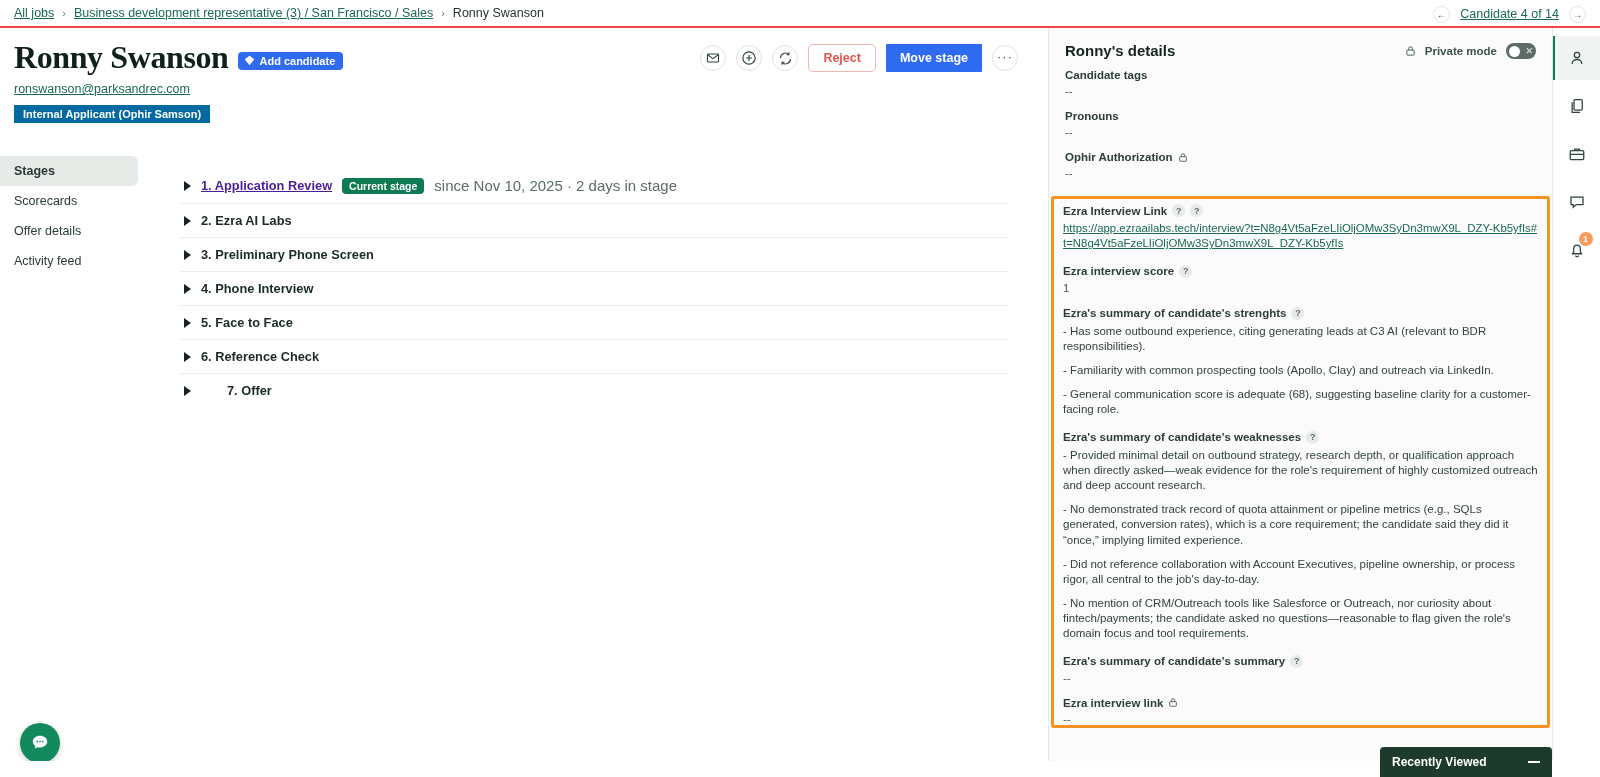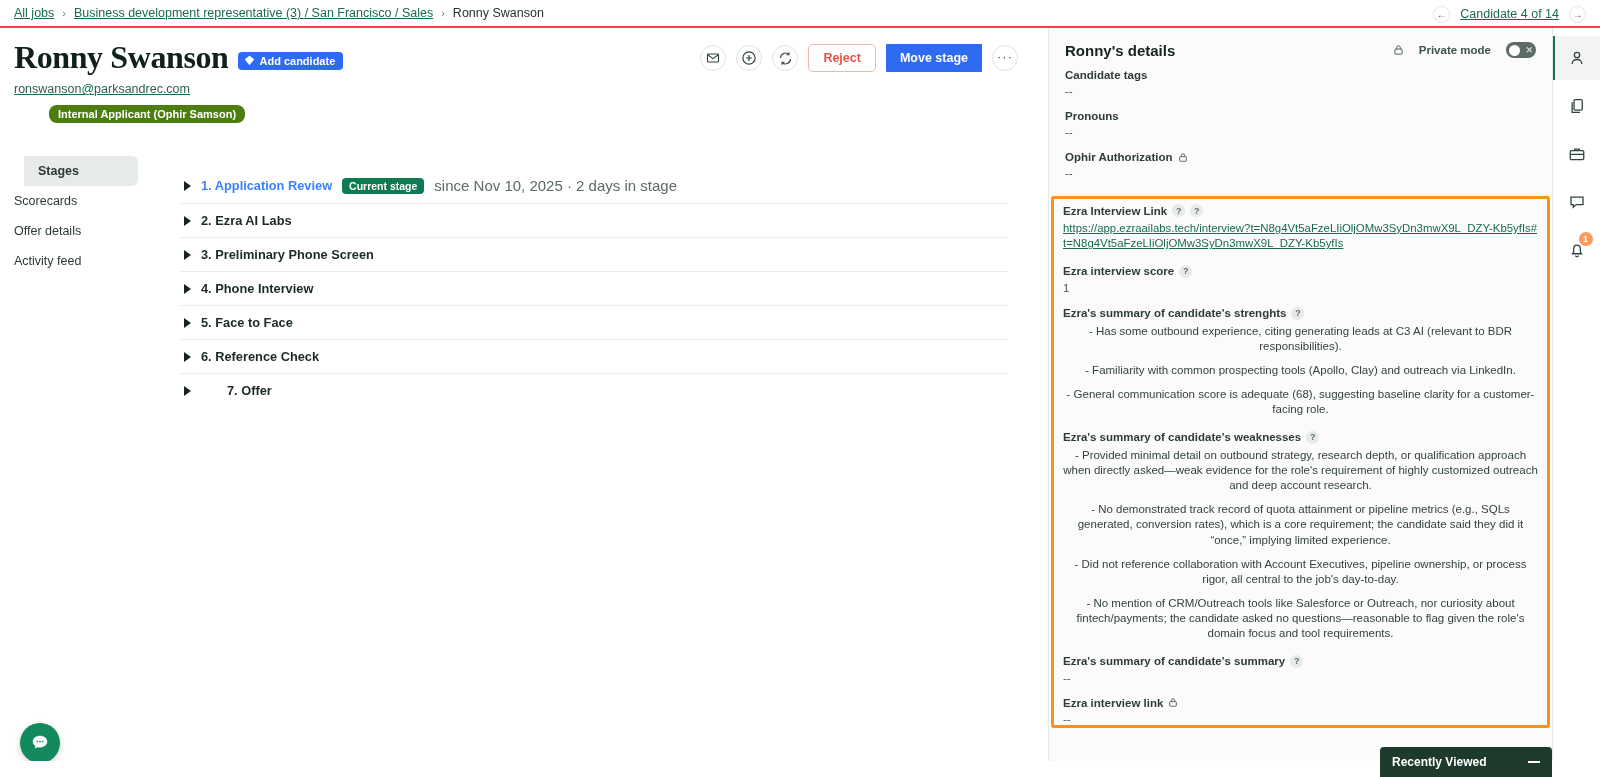--- a/index.html
+++ b/index.html
@@ -61,25 +61,24 @@
     cursor:pointer; white-space:nowrap;
     margin-top:6px;
   }
   .gem-ico{ display:inline-block; width:11px;height:11px;}
   .email-link{
     display:inline-block; margin-top:7px;
     font-size:12.5px; color:#1a6b4d; text-decoration:underline; cursor:pointer;
   }
   .int-tag{
     display:inline-block; margin-top:8px;
-    background:#4d7c0f; color:#fff;
+    background:#0369a1; color:#fff;
     font-size:11px; font-weight:600;
-    padding:3px 9px; border-radius:8px;
+    padding:3px 9px; border-radius:0;
     white-space:nowrap;
-    margin-left:35px;
   }
 
   .action-row{
     position:absolute; right:30px; top:16px;
     display:flex; align-items:center; gap:10px;
   }
   .circ-btn{
     width:26px;height:26px;border-radius:50%;
     border:1px solid #dfe3e2;background:#fff;
     display:flex;align-items:center;justify-content:center;
@@ -105,21 +104,21 @@
 
   
   .left-nav{
     position:absolute; left:0; top:128px; width:138px;
   }
   .nav-item{
     font-size:12.5px; color:#2b3a37;
     padding:8px 14px; cursor:pointer;
     border-radius:0 6px 6px 0;
   }
-  .nav-item.active{ background:#e6ebe8; font-weight:700;margin-left:24px;}
+  .nav-item.active{ background:#e6ebe8; font-weight:700;}
 
   
   .stages{
     position:absolute; left:180px; top:140px; width:828px;
   }
   .stage-row{
     display:flex; align-items:center; gap:10px;
     padding:9px 4px;
     border-bottom:1px solid #eceeed;
     font-size:12.8px; font-weight:700;
@@ -127,40 +126,40 @@
     cursor:pointer;
   }
   .stage-row:first-child{ border-top:none;}
   .caret{
     width:0;height:0;
     border-left:7px solid #16231f;
     border-top:5px solid transparent;
     border-bottom:5px solid transparent;
     flex:0 0 auto;
   }
-  .stage-row.current .stage-label{ color:#3b82f6;}
+  .stage-row.current .stage-label{ color:#4c1d95;text-decoration:underline;}
   .cur-badge{
     background:#0f7a52; color:#fff; font-size:10.5px; font-weight:700;
     padding:2px 7px; border-radius:4px;
   }
   .stage-meta{ font-size:15px; font-weight:400; color:#5c6b68;}
 
   
   .details{
     position:absolute; right:48px; top:28px; width:504px; bottom:0;
     background:#fafbfa;
     border-left:1px solid #e5e8e7;
     overflow:hidden;
   }
   .details-head{
-    display:flex; align-items:flex-start; justify-content:space-between;
+    display:flex; align-items:flex-end; justify-content:space-between;
     padding:14px 16px 10px 16px;
   }
   .details-title{ font-size:15px; font-weight:700; color:#16231f;}
-  .priv-wrap{ display:flex; align-items:center; gap:15px; font-size:11.5px; color:#3f524e; font-weight:600;}
+  .priv-wrap{ display:flex; align-items:center; gap:9px; font-size:11.5px; color:#3f524e; font-weight:600;}
   .toggle{
     width:30px;height:16px;border-radius:9px;background:#5c6b66;
     display:flex; align-items:center; justify-content:space-between;
     padding:0 3px; cursor:pointer;
   }
   .toggle .knob{ width:11px;height:11px;border-radius:50%;background:#fff;}
   .toggle .x{ font-size:9px;color:#cfd6d4;line-height:1;}
 
   .fields{ padding:0 16px;}
   .field{ margin-bottom:13px;}
@@ -181,21 +180,21 @@
     position:absolute; left:2px; right:2px; top:168px; height:532px;
     border:3px solid #f79122; border-radius:3px;
     pointer-events:none;
   }
   .hl-content{ padding:12px 14px 0 14px;}
   .link-val{
     font-size:11.4px; color:#1a6b4d; text-decoration:underline;
     line-height:1.35; word-break:break-all; cursor:pointer; display:block;
   }
   .para{
-    font-size:11.5px; color:#33423e; line-height:1.32; margin:0 0 9px 0;text-align:center;
+    font-size:11.5px; color:#33423e; line-height:1.32; margin:0 0 9px 0;
   }
   .scroll-body{ position:absolute; inset:0; overflow:hidden;}
 
   
   .rail{
     position:absolute; right:0; top:28px; width:48px; bottom:0;
     background:#fff; border-left:1px solid #e5e8e7;
     display:flex; flex-direction:column; align-items:center;
     padding-top:8px; gap:4px;
   }

